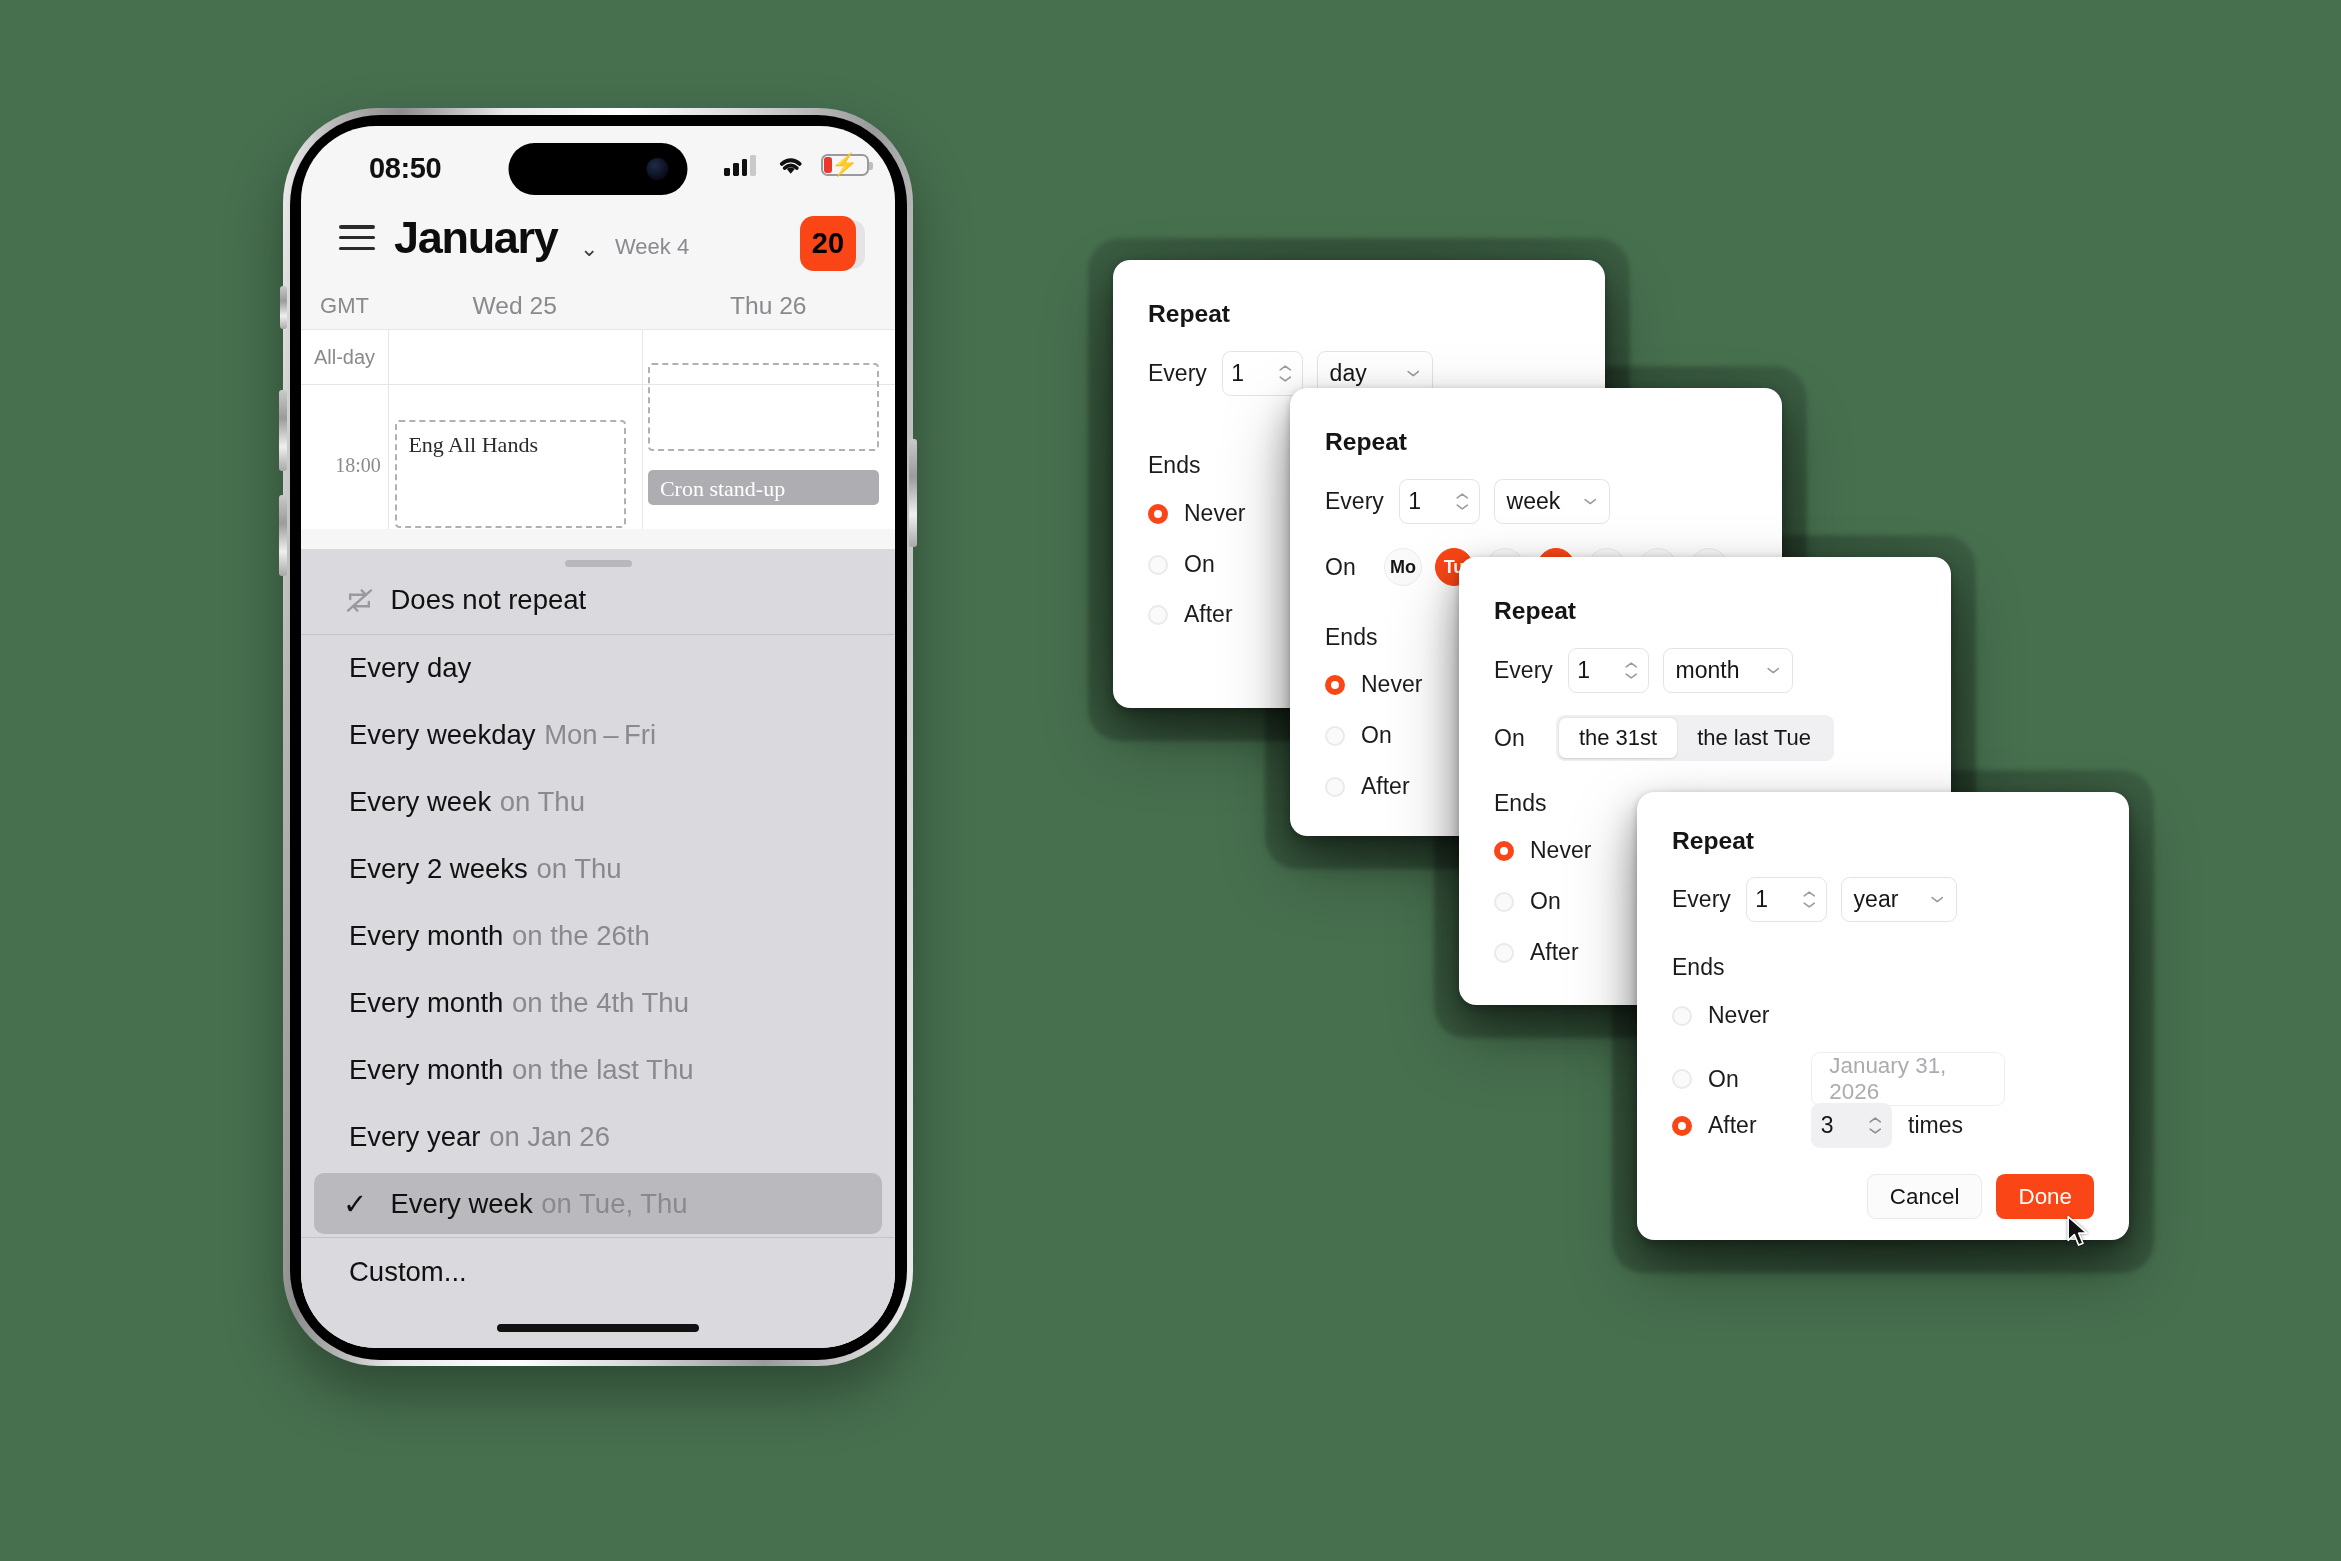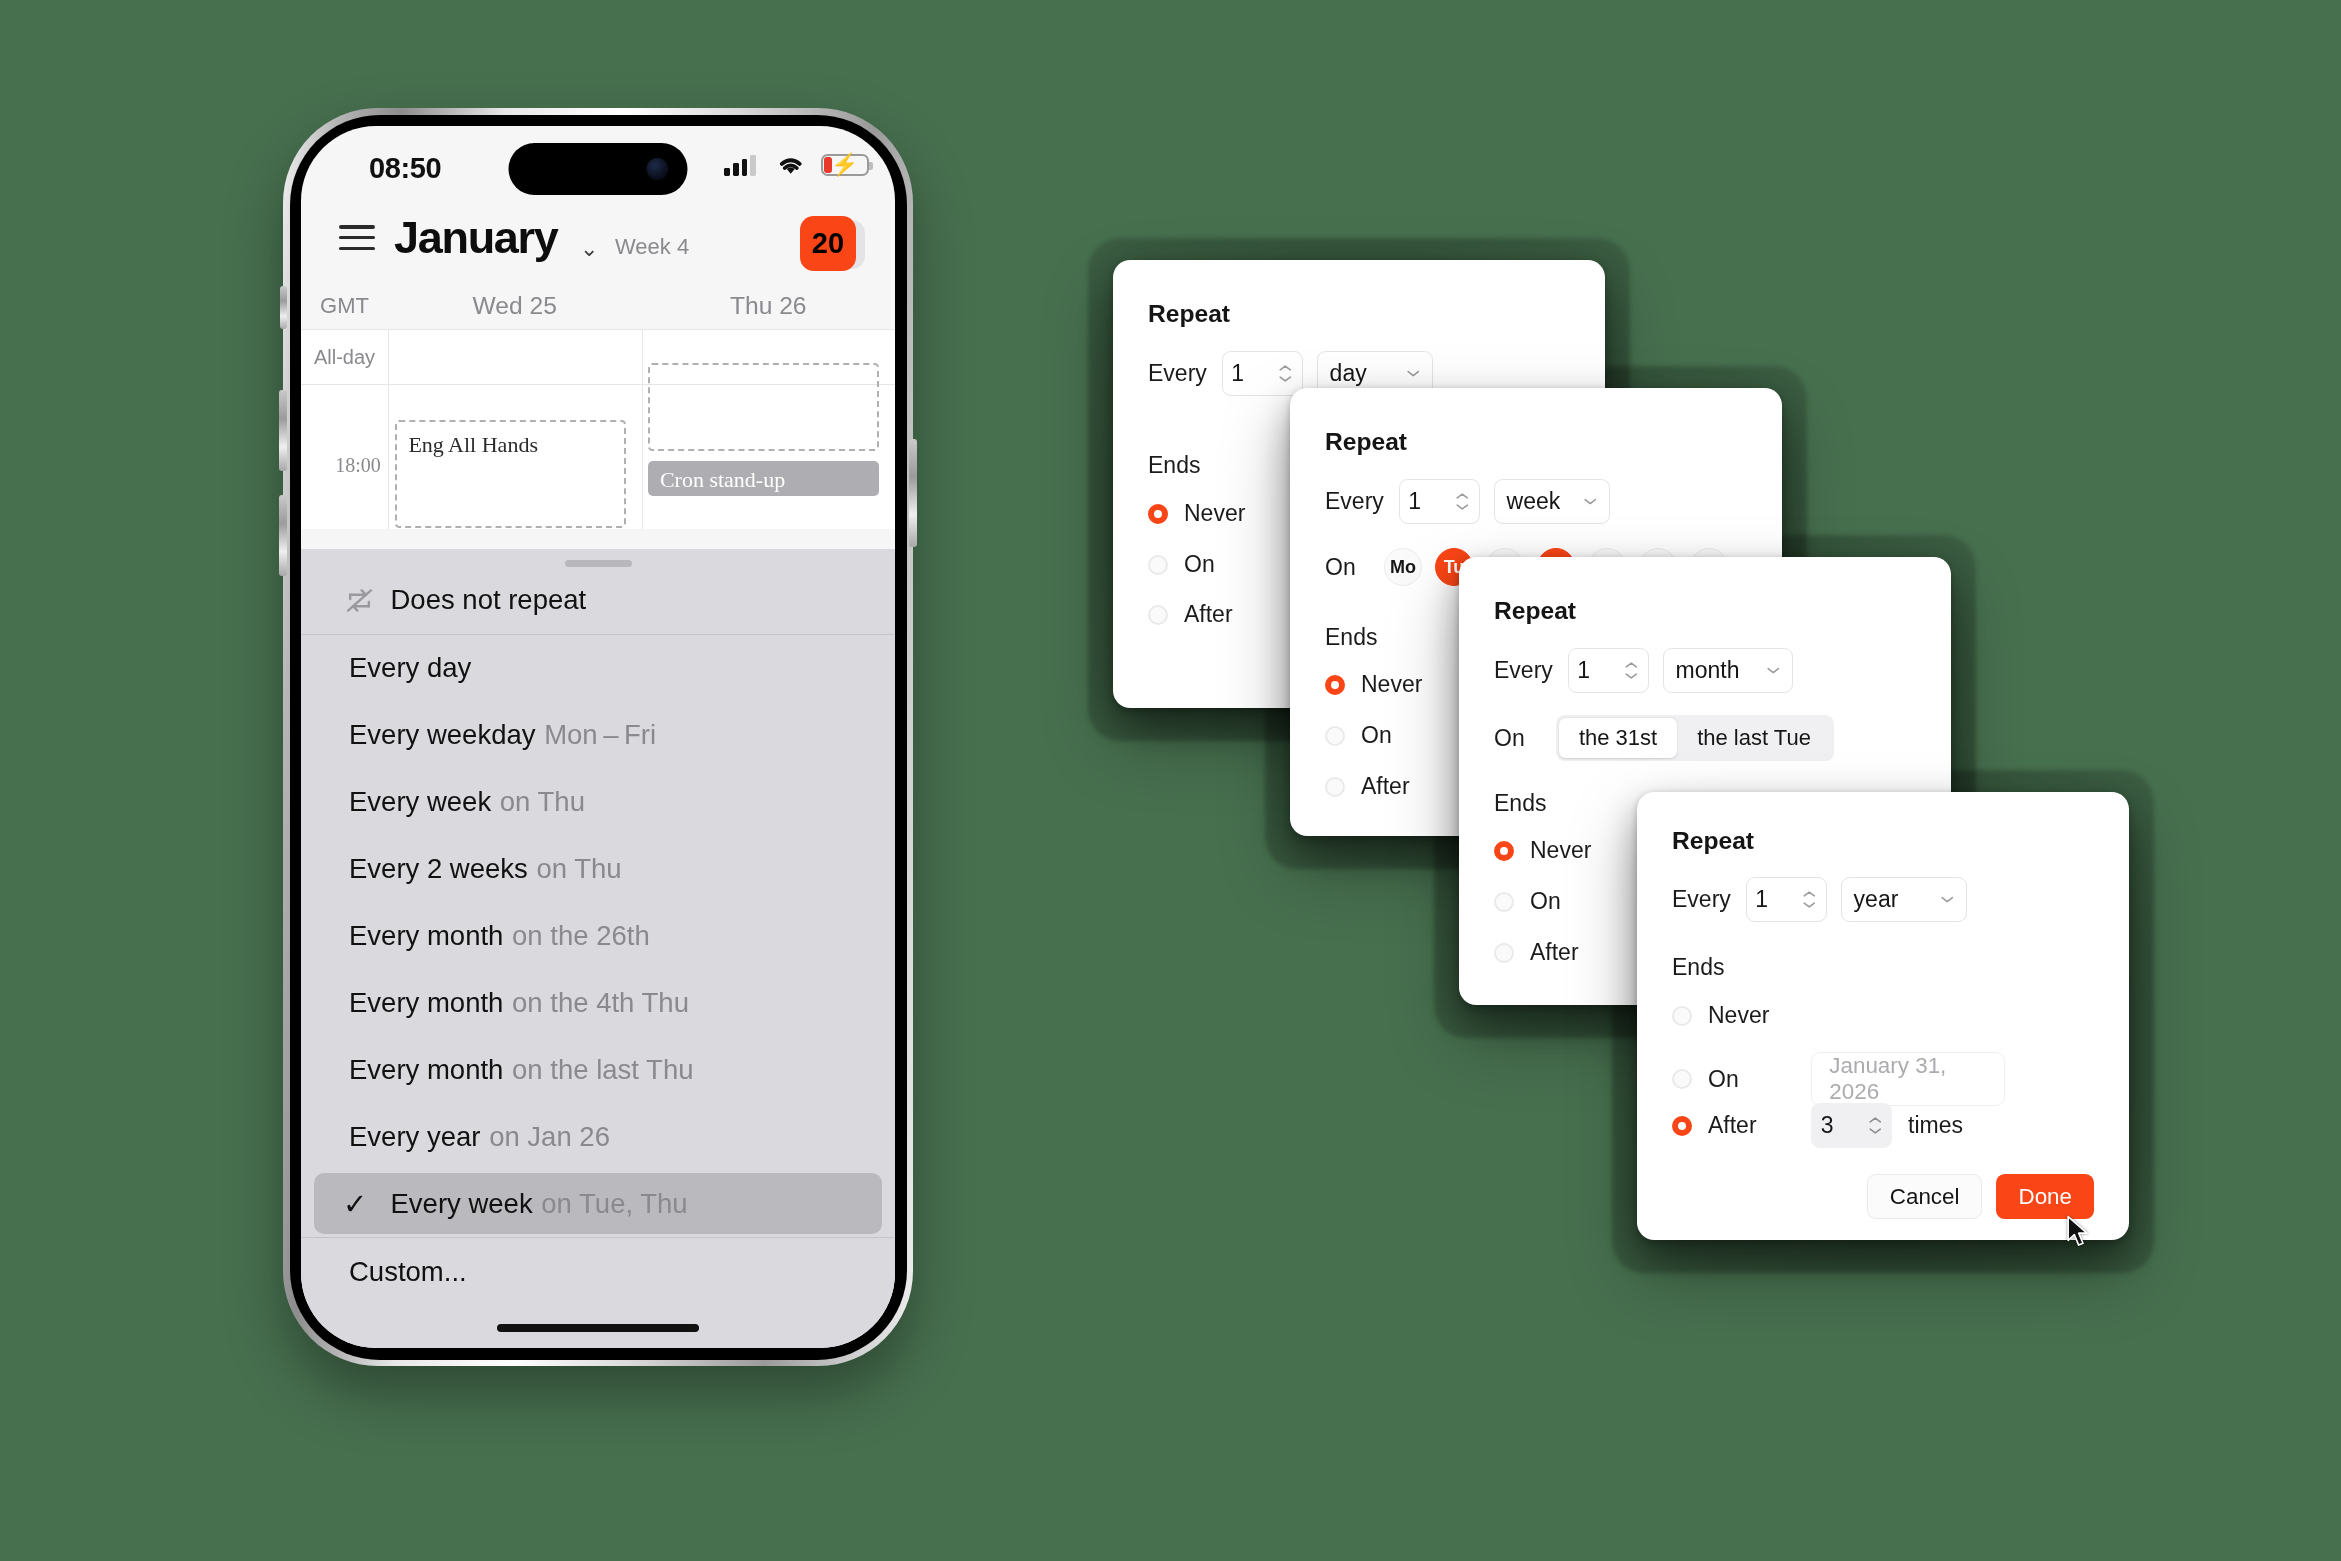--- a/index.html
+++ b/index.html
@@ -76,21 +76,21 @@
   .allday-row .lab { width: 87px; display:flex; align-items:center; justify-content:center; font-size:20px; color:#8a8a8e; }
   .allday-row .cell { flex:1; border-left: 0.7px solid #e6e6e8; }
   .grid-row { display:flex; height: 145px; border-top: 0.7px solid #e6e6e8; background:#fff; position:relative;font-family:Liberation Serif, serif; }
   .grid-row .lab { width: 87px; position:relative; }
   .hour-txt { position:absolute; right: 7.2px; top: 69px; font-size: 20px; color:#8a8a8e; }
   .grid-row .cell { flex:1; border-left: 0.7px solid #e6e6e8; position:relative; }
   .ev-dashed { position:absolute; border: 2.2px dashed #b0b0b4; border-radius: 4.3px; }
   .ev1 { left: 5.8px; top: 35px; right: 16px; height: 108px; }
   .ev1 .t { position:absolute; left:11.6px; top: 10px; font-size: 22px; color:#2b2b2b; }
   .ev2 { left: 5.8px; top: -22px; right: 16px; height: 88px; }
-  .ev-solid { position:absolute; left: 5.8px; top: 76px; right: 16px; height: 35px; background:#aeaeb2; border-radius: 5px; }
+  .ev-solid { position:absolute; left: 5.8px; top: 85px; right: 16px; height: 35px; background:#aeaeb2; border-radius: 5px; }
   .ev-solid .t { position:absolute; left:11.6px; top: 5.8px; font-size: 22px; color:#fff; }
 
   
   .sheet { position:absolute; left:0; right:0; bottom:0; background:#d9d9de; }
   .grabber { width: 67px; height: 6.5px; border-radius: 4.3px; background:#b7b7bc; margin: 11.6px auto 0; }
   .sheet-row { display:flex; align-items:center; height: 67px; padding: 0 42px; font-size: 27.5px; color:#111; }
   .sheet-row .sec { color:#8a8a8e; margin-left: 8.7px; }
   .sheet-sep { height: 0.7px; background:#c3c3c8; }
   .repeat-off-icon { width: 33px; height: 29px; margin-right: 14.5px; flex: none; }
   .sel-row { position:relative; }
@@ -443,21 +443,21 @@
         <span class="v">1</span>
         <span class="arrows">
           <svg width="14.5" height="8" viewBox="0 0 20 11">
               <path d="M3 8 L10 3 L17 8" stroke="#9b9b9f" stroke-width="2.2" fill="none" stroke-linecap="round" stroke-linejoin="round"></path>
             </svg>
           <svg width="14.5" height="8" viewBox="0 0 20 11">
               <path d="M3 3 L10 8 L17 3" stroke="#9b9b9f" stroke-width="2.2" fill="none" stroke-linecap="round" stroke-linejoin="round"></path>
             </svg>
         </span>
       </div>
-      <div class="selectbox" style="width:126px;">
+      <div class="selectbox" style="width:116px;">
         <span class="v">year</span>
         <svg width="14.5" height="8.7" viewBox="0 0 20 12">
             <path d="M3 3.5 L10 9 L17 3.5" stroke="#9b9b9f" stroke-width="2.2" fill="none" stroke-linecap="round" stroke-linejoin="round"></path>
           </svg>
       </div>
     </div>
     <div class="lbl" style="position:absolute; left:35px; top:162px;">Ends</div>
     <div class="row" style="position:absolute; left:35px; top:210px; gap:16px;">
       <span class="radio"></span>
       <span class="lbl">Never</span>

